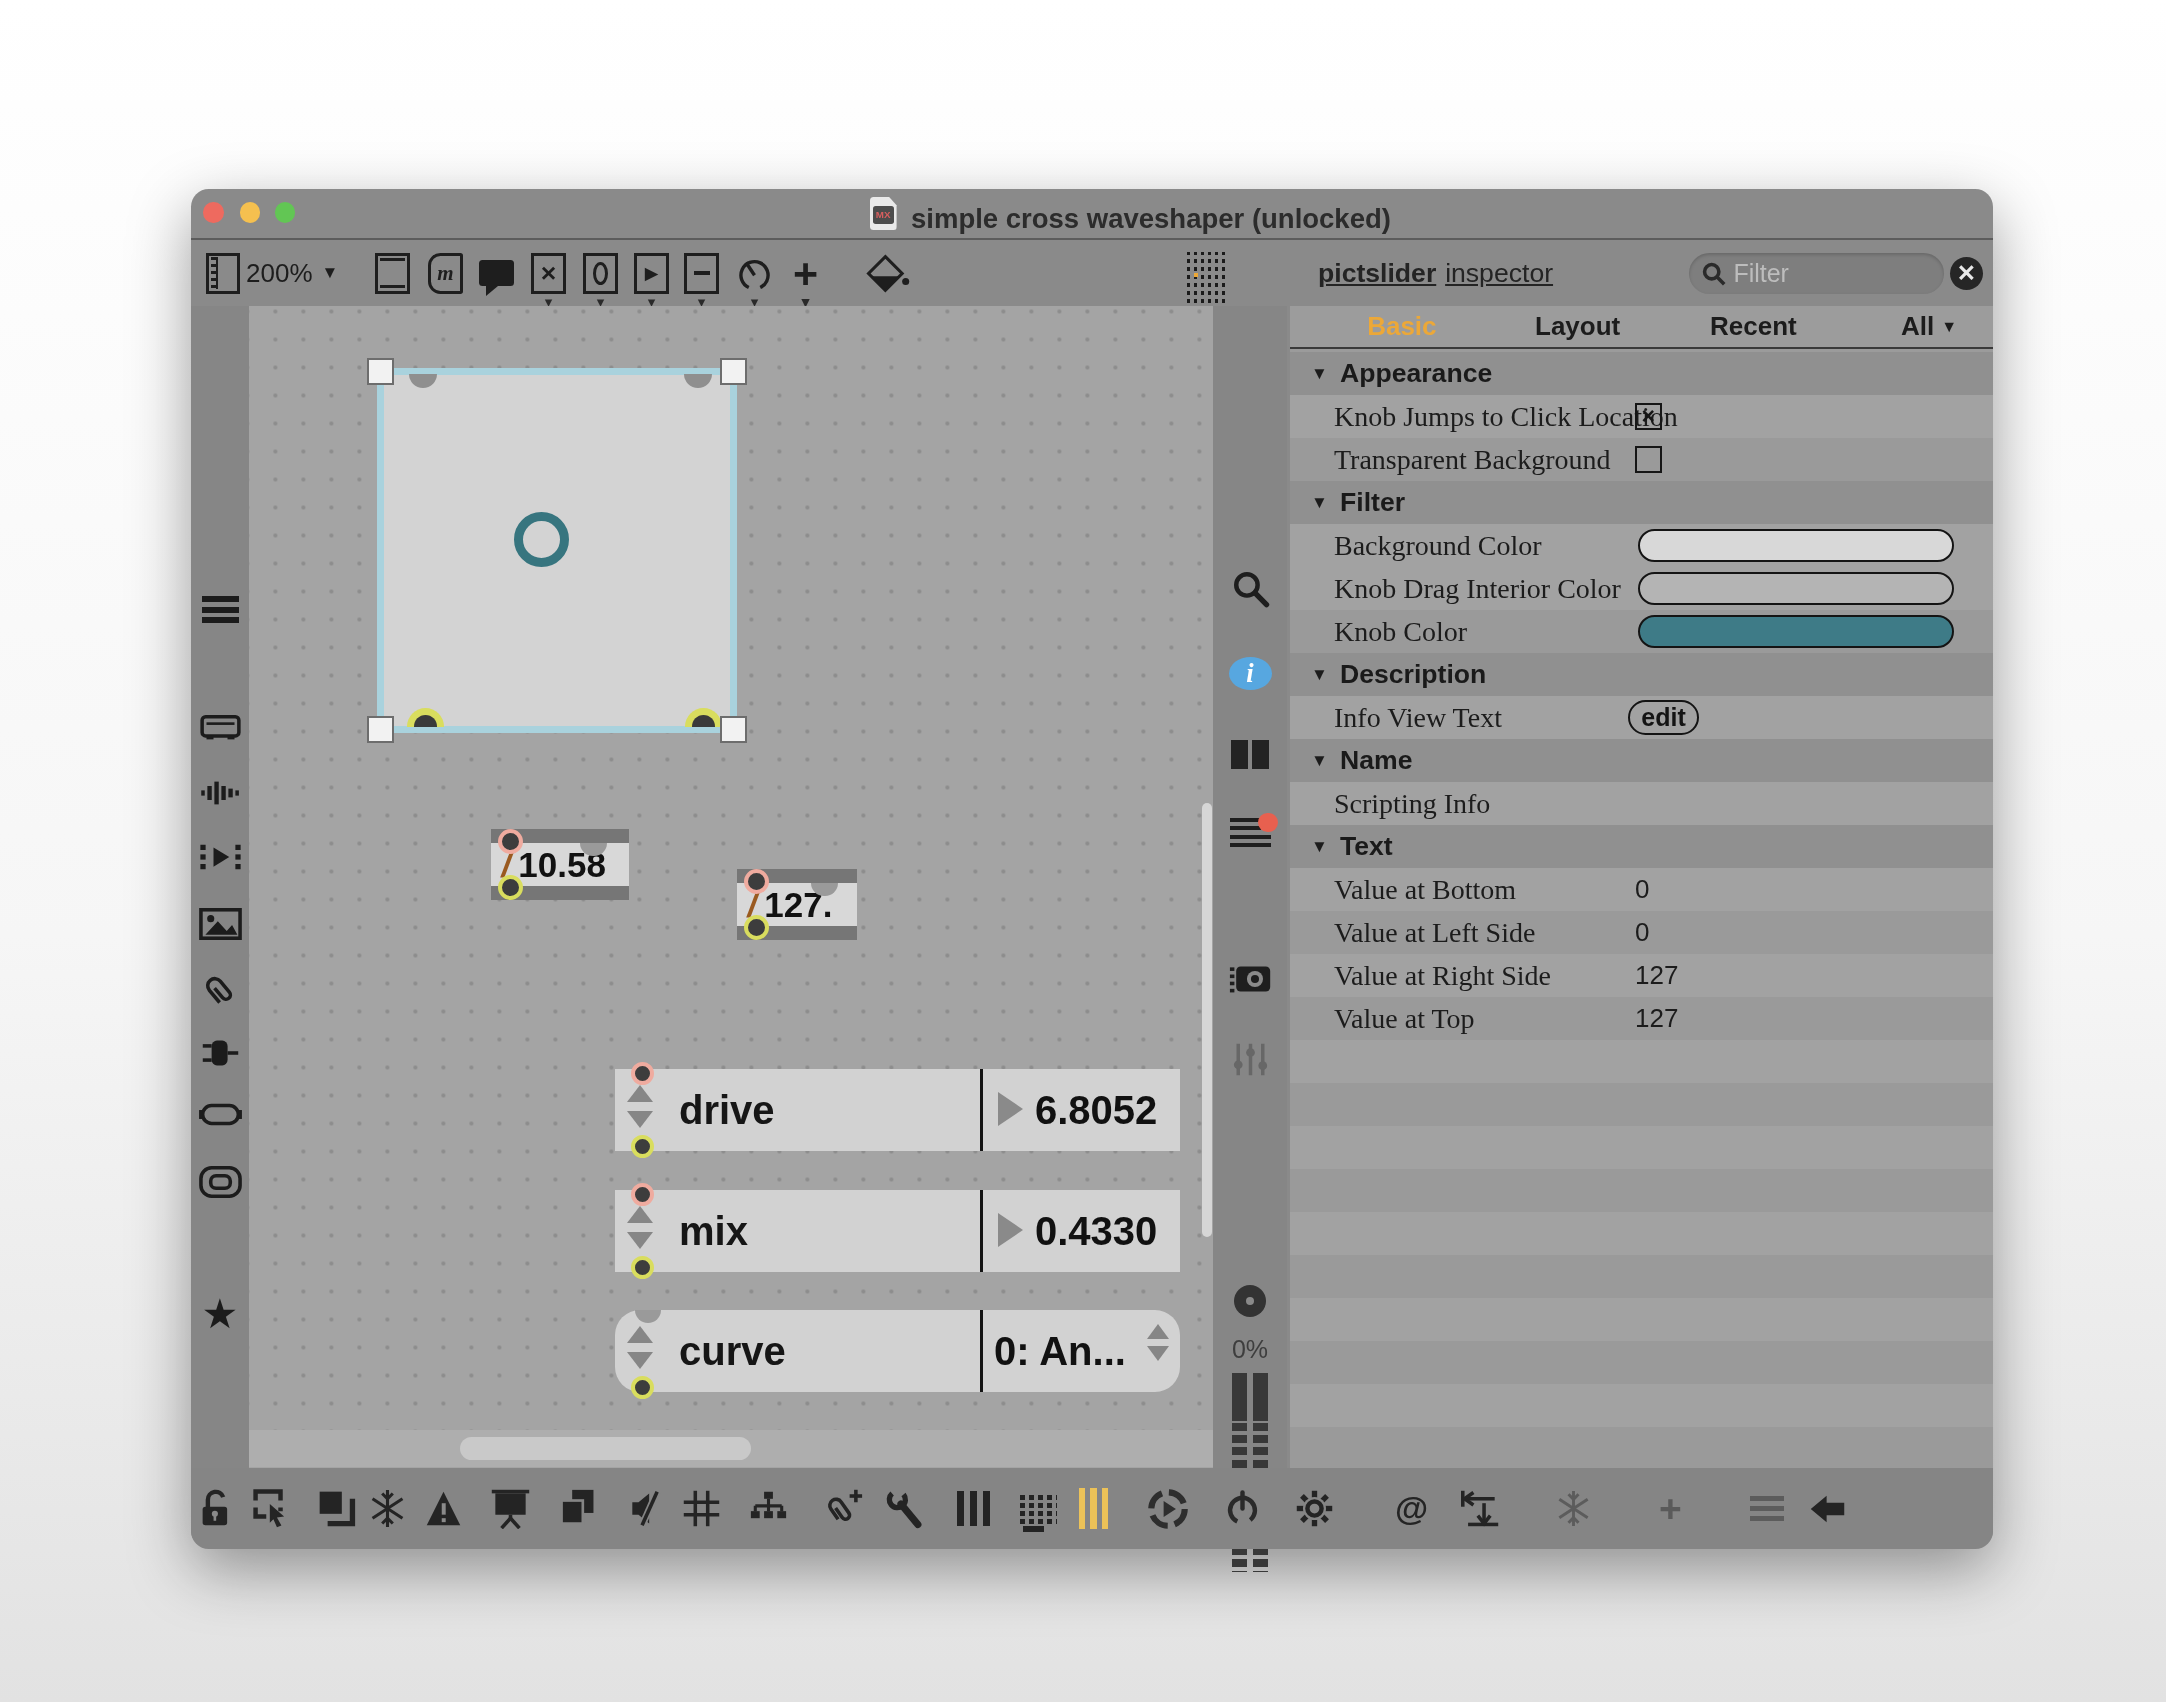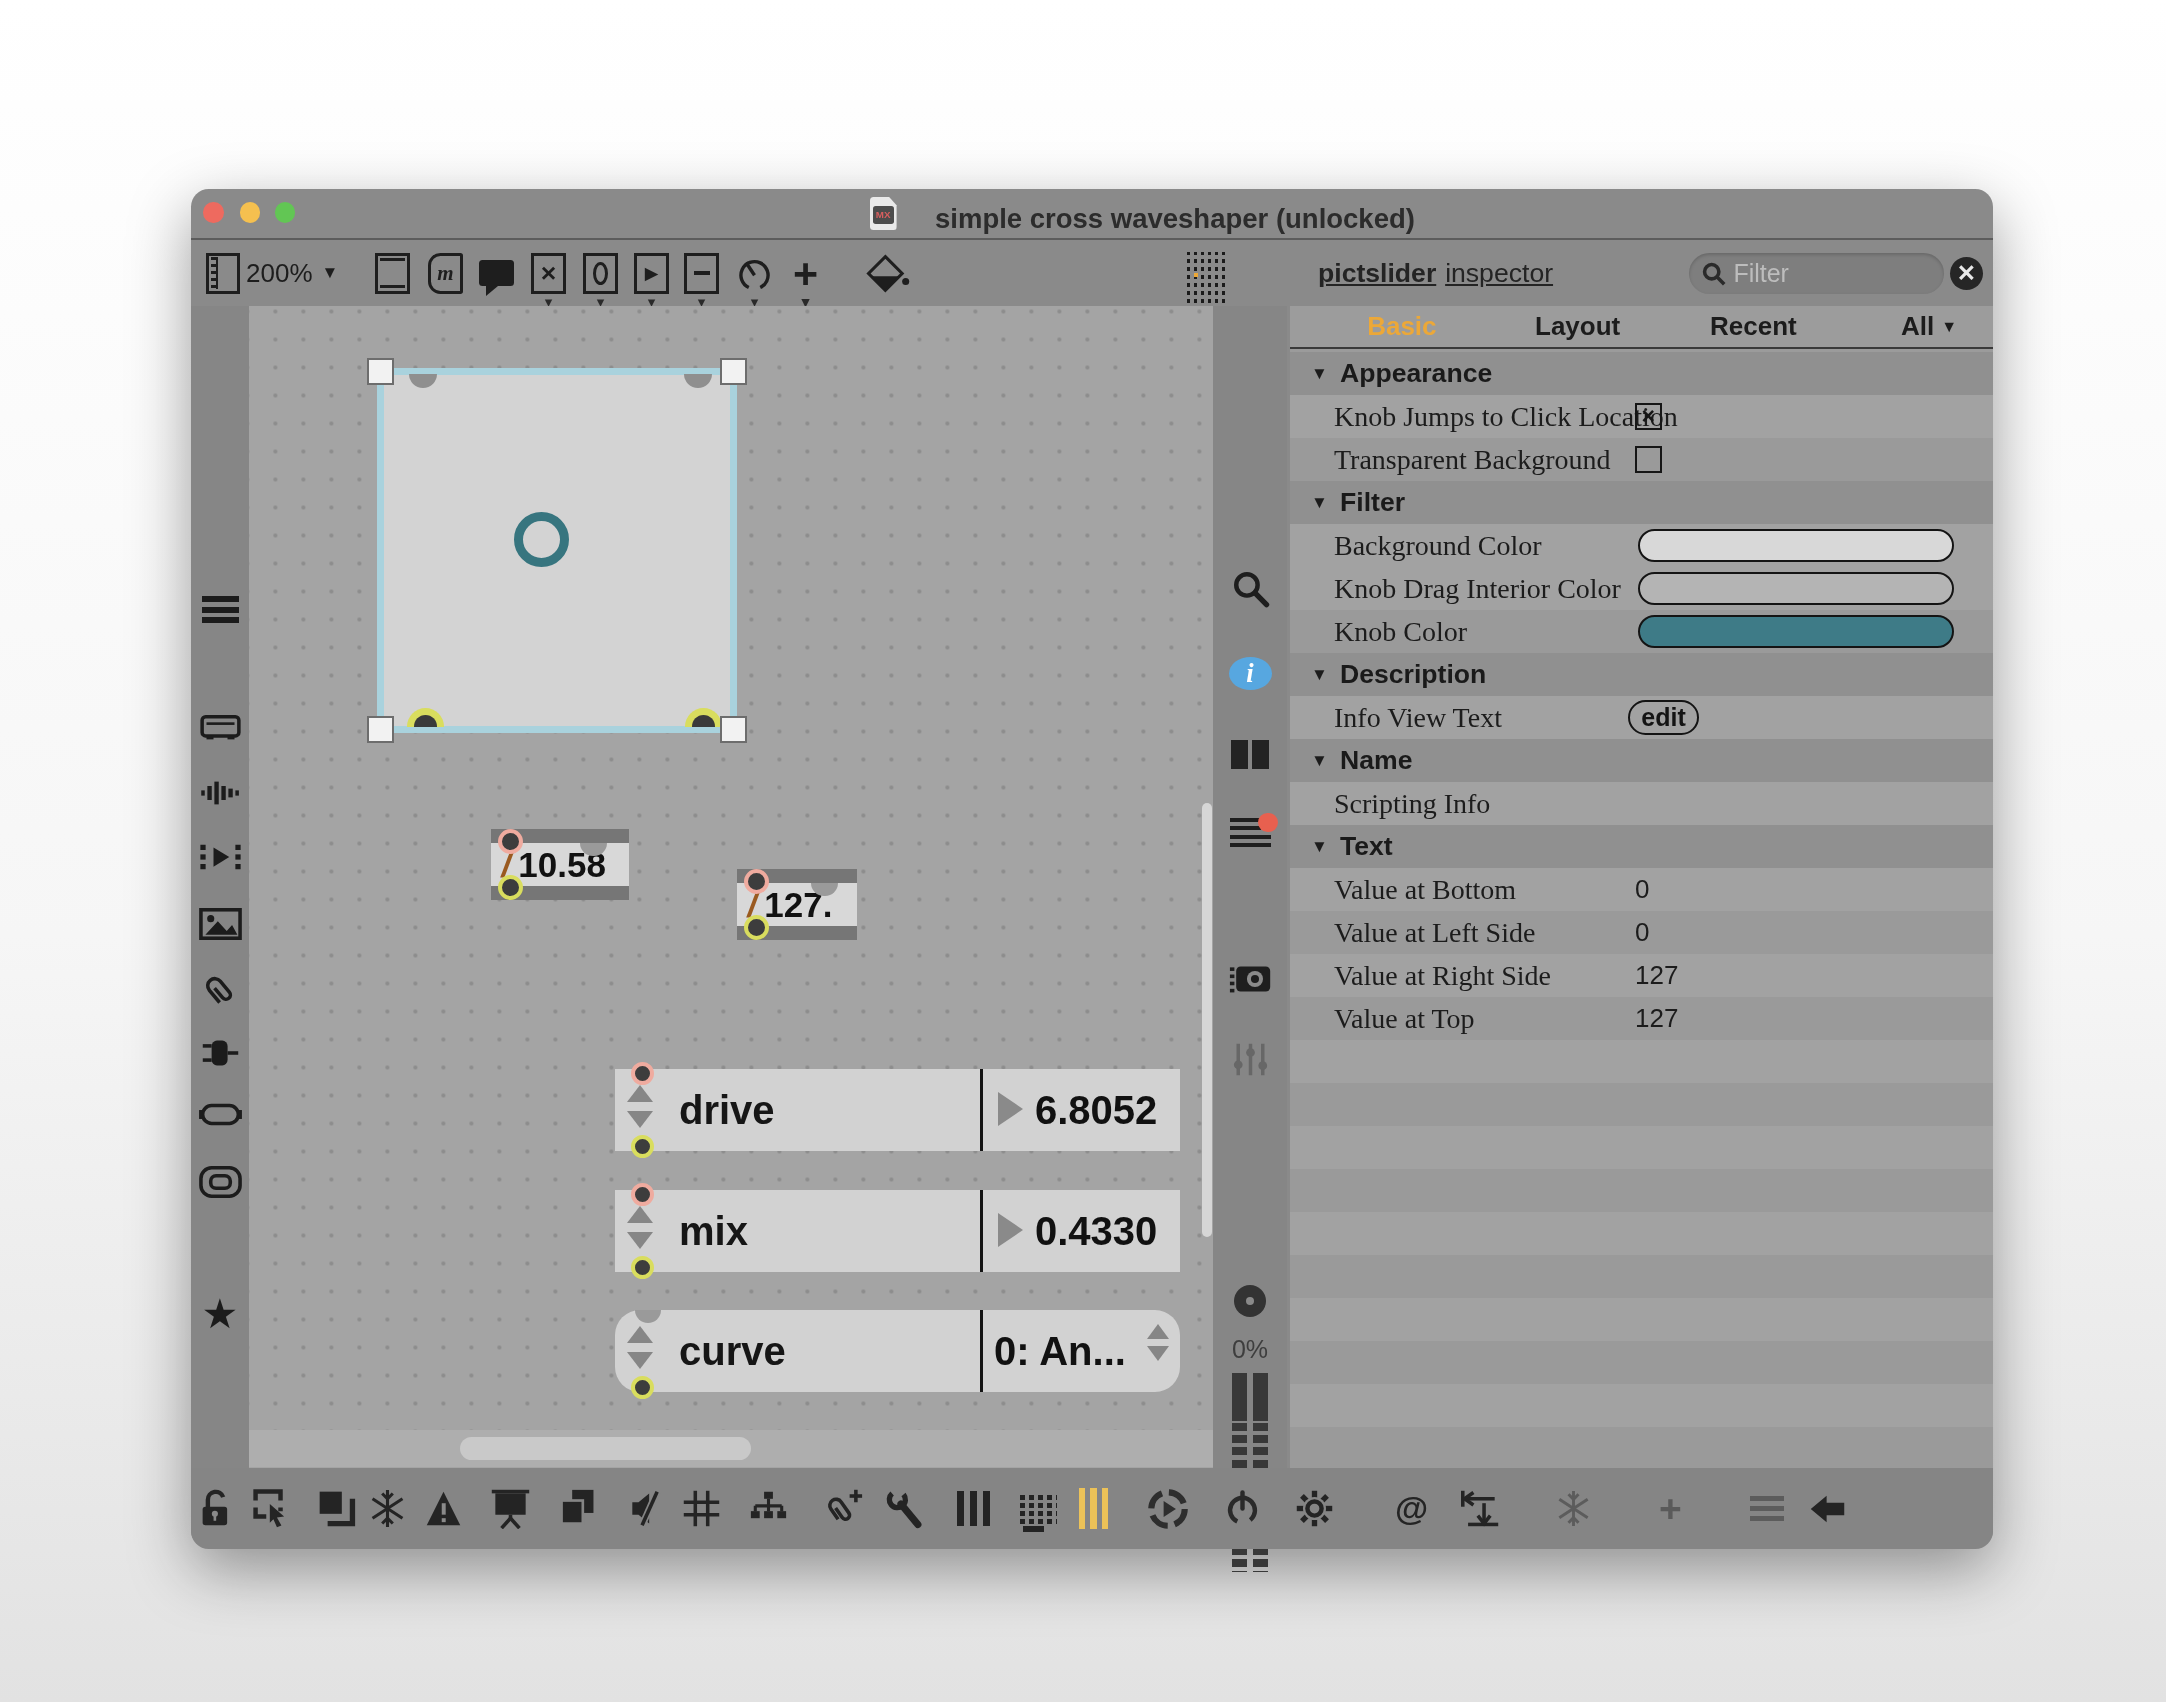--- a/index.html
+++ b/index.html
@@ -10,21 +10,21 @@
   
   #window{position:absolute;left:191px;top:189px;width:1802px;height:1359px;
     background:#8a8a8a;border-radius:17.7px;box-shadow:0 21px 62px rgba(0,0,0,.38);}
   #titlebar{position:absolute;left:0;top:0;width:100%;height:50px;}
   .traffic{position:absolute;top:13.3px;width:20.4px;height:20.4px;border-radius:50%;}
   #title-doc{position:absolute;left:679px;top:8px;width:26.6px;height:33px;background:#e9e9e9;
     border-radius:3.5px;clip-path:polygon(0 0,72% 0,100% 25%,100% 100%,0 100%);}
   #title-doc::after{content:"MX";position:absolute;left:2.7px;top:8.9px;width:21px;height:17.7px;
     background:#4c4c4c;border-radius:2.7px;color:#d85f5f;font-size:9.8px;font-weight:bold;
     display:flex;align-items:center;justify-content:center;}
-  #title-text{position:absolute;left:744px;top:0;height:59px;display:flex;align-items:center;
+  #title-text{position:absolute;left:720px;top:0;height:59px;display:flex;align-items:center;
     font-size:27.5px;font-weight:bold;color:#2c2c2c;}
   #titlebar-line{position:absolute;left:0;top:49px;width:100%;height:1.8px;background:#5c5c5c;}
 
   
   #toolbar{position:absolute;left:0;top:51px;width:100%;height:66px;}
   .tb-ic{position:absolute;top:0;height:66px;display:flex;align-items:center;justify-content:center;}
   .boxic{width:35px;height:41px;border:3.5px solid #1e1e1e;position:relative;
     display:flex;align-items:center;justify-content:center;color:#1e1e1e;}
   .dd{position:absolute;top:53px;font-size:15px;color:#2a2a2a;}
   #zoom-ctl{position:absolute;left:55px;top:0;height:66px;display:flex;align-items:center;

